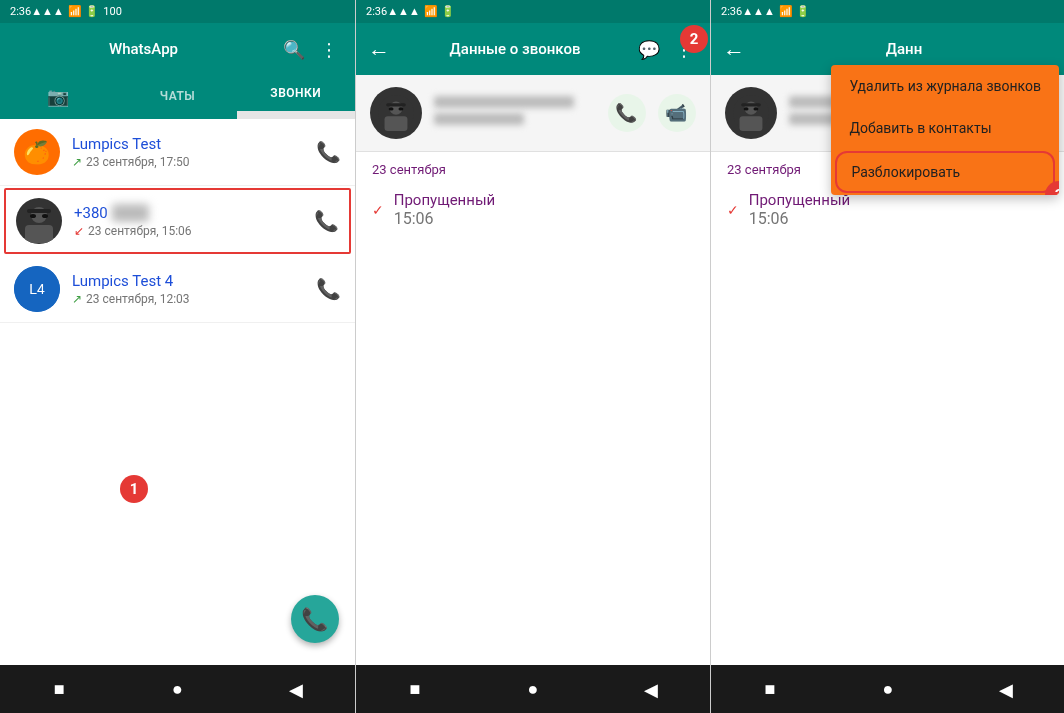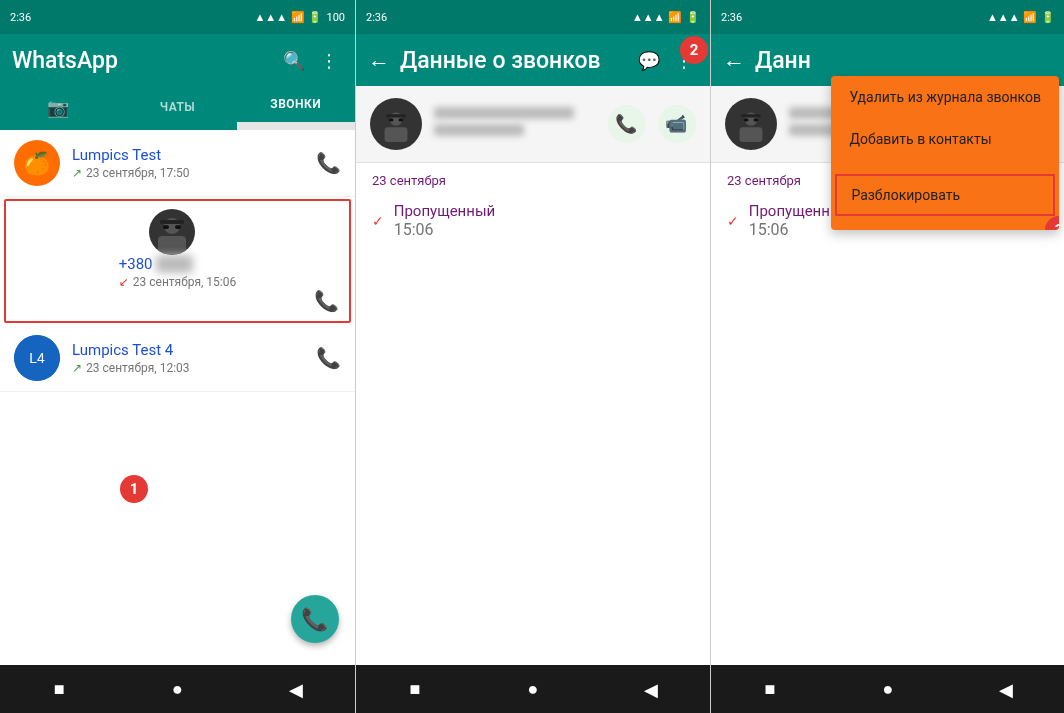--- a/index.html
+++ b/index.html
@@ -28,45 +28,46 @@
       border-left: 1px solid #ccc;
     }
 
     
     .status-bar {
       background: #00796b;
       color: #fff;
       font-size: 11px;
       padding: 0 10px;
       display: flex;
-      justify-content: space-between;
-      align-items: center;
-      height: 34px;
+      justify-content: flex-start;
+      align-items: center;
+      height: 23px;
       flex-shrink: 0;
     }
     .status-bar-right {
       display: flex;
       gap: 4px;
       align-items: center;
     }
 
     
     .top-bar {
       background: #00897b;
       color: #fff;
       display: flex;
       align-items: center;
       padding: 0 12px;
       height: 52px;
       flex-shrink: 0;
     }
     .top-bar-title {
-      font-size: 23px;
+      font-size: 15px;
       font-weight: 500;
       flex: 1;
+      text-align: center;
     }
     .top-bar-icon {
       width: 28px;
       height: 28px;
       display: flex;
       align-items: center;
       justify-content: center;
       cursor: pointer;
       color: #fff;
       font-size: 18px;
@@ -118,21 +119,20 @@
       padding: 10px 14px;
       border-bottom: 1px solid #f0f0f0;
       cursor: pointer;
       position: relative;
     }
     .call-item.highlighted {
       border: 2px solid #e53935;
       border-radius: 2px;
       margin: 2px 4px;
       padding: 8px 10px;
-      flex-direction: column;
     }
     .avatar {
       width: 46px;
       height: 46px;
       border-radius: 50%;
       background: #ccc;
       display: flex;
       align-items: center;
       justify-content: center;
       flex-shrink: 0;
@@ -329,22 +329,22 @@
     }
     .dropdown-item {
       padding: 13px 18px;
       font-size: 14px;
       color: #212121;
       cursor: pointer;
       white-space: nowrap;
     }
     .dropdown-item.highlighted-item {
       border: 2px solid #e53935;
-      margin: 14px 4px;
-      border-radius: 0;
+      margin: 2px 4px;
+      border-radius: 12px;
       padding: 11px 14px;
     }
 
     
     .spy-svg {
       width: 44px;
       height: 44px;
     }
     .spy-svg-sm {
       width: 36px;

